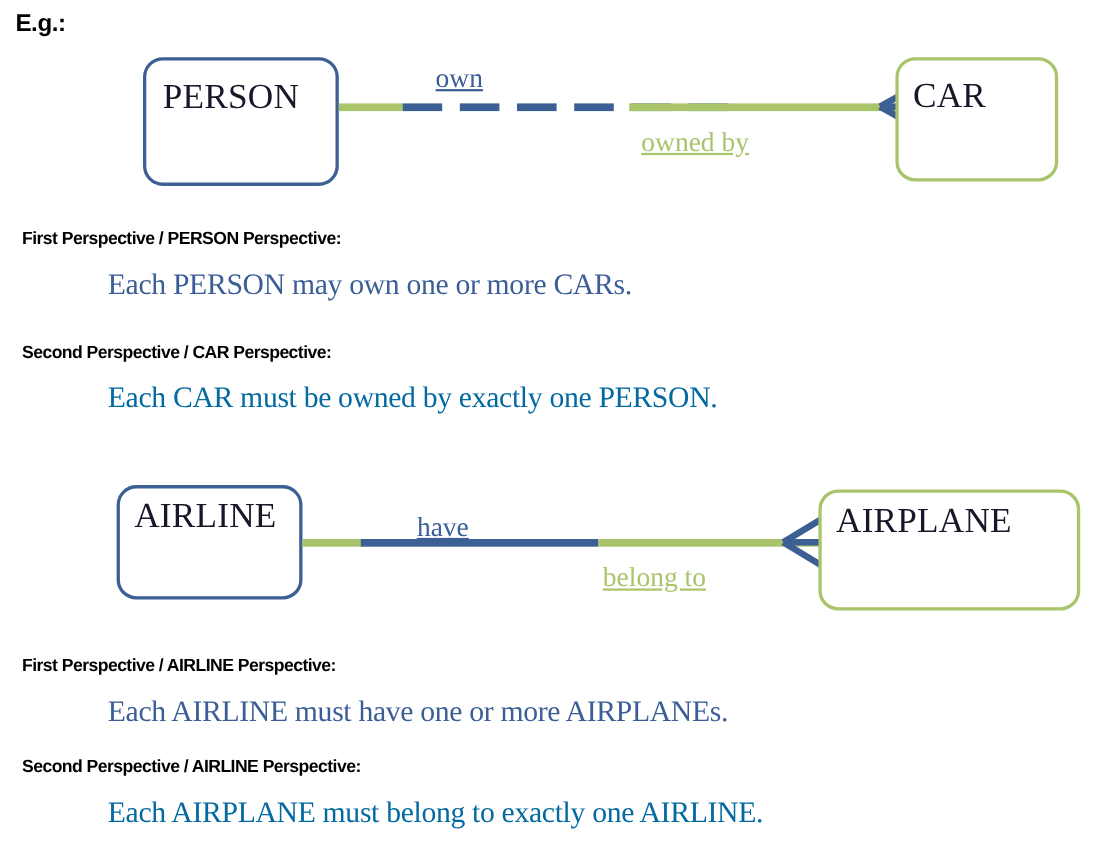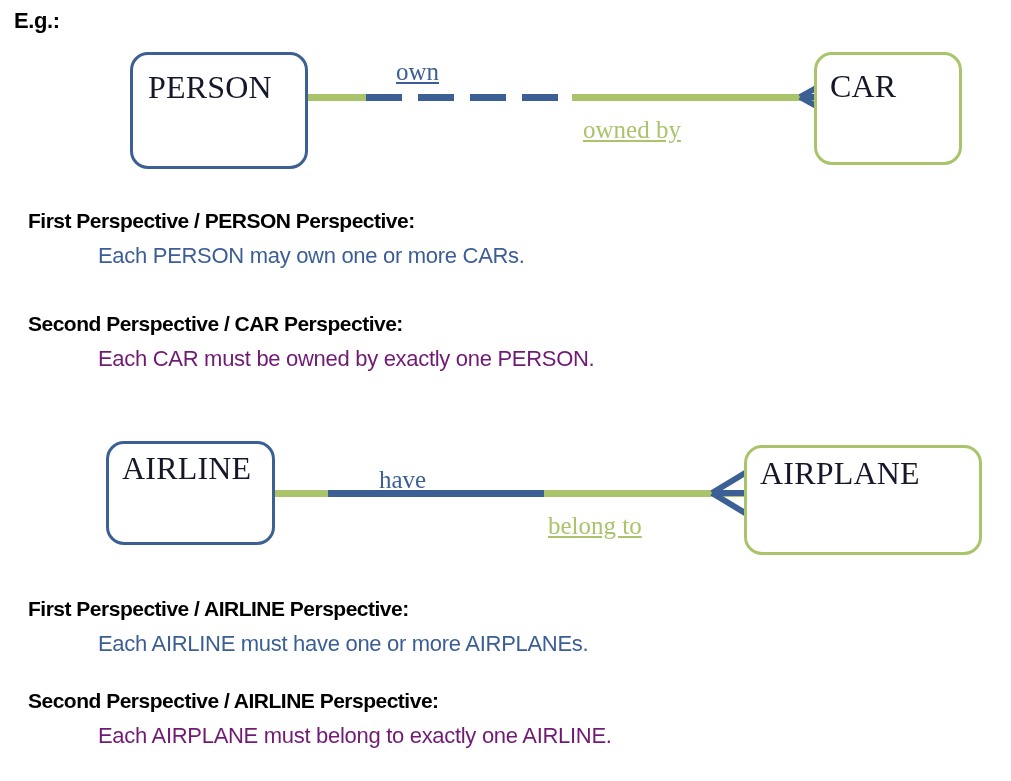--- a/index.html
+++ b/index.html
@@ -23,40 +23,40 @@
     top: 8px;
     font-family: "Liberation Sans", sans-serif;
     font-weight: bold;
     font-size: 22px;
     color: #000000;
     letter-spacing: -0.4px;
     white-space: nowrap;
   }
   .persp-title {
     position: absolute;
-    left: 28px;
+    left: 20px;
     font-family: "Liberation Sans", sans-serif;
     font-weight: bold;
-    font-size: 21px;
+    font-size: 16px;
     color: #000000;
     letter-spacing: -0.5px;
     white-space: nowrap;
   }
   .persp-body {
     position: absolute;
     left: 98px;
-    font-family: Liberation Sans, sans-serif;
+    font-family: Liberation Serif, serif;
     font-weight: normal;
-    font-size: 22px;
+    font-size: 27px;
     letter-spacing: -0.3px;
     white-space: nowrap;
     text-align: right;
   }
   .persp-body.blue  { color: #3c5e96; }
-  .persp-body.green { color: #701a75; }
+  .persp-body.green { color: #0369a1; }
 
   
   .entity-box {
     position: absolute;
     box-sizing: border-box;
     border-style: solid;
     border-width: 3px;
     border-radius: 18px;
     background: #ffffff;
   }

